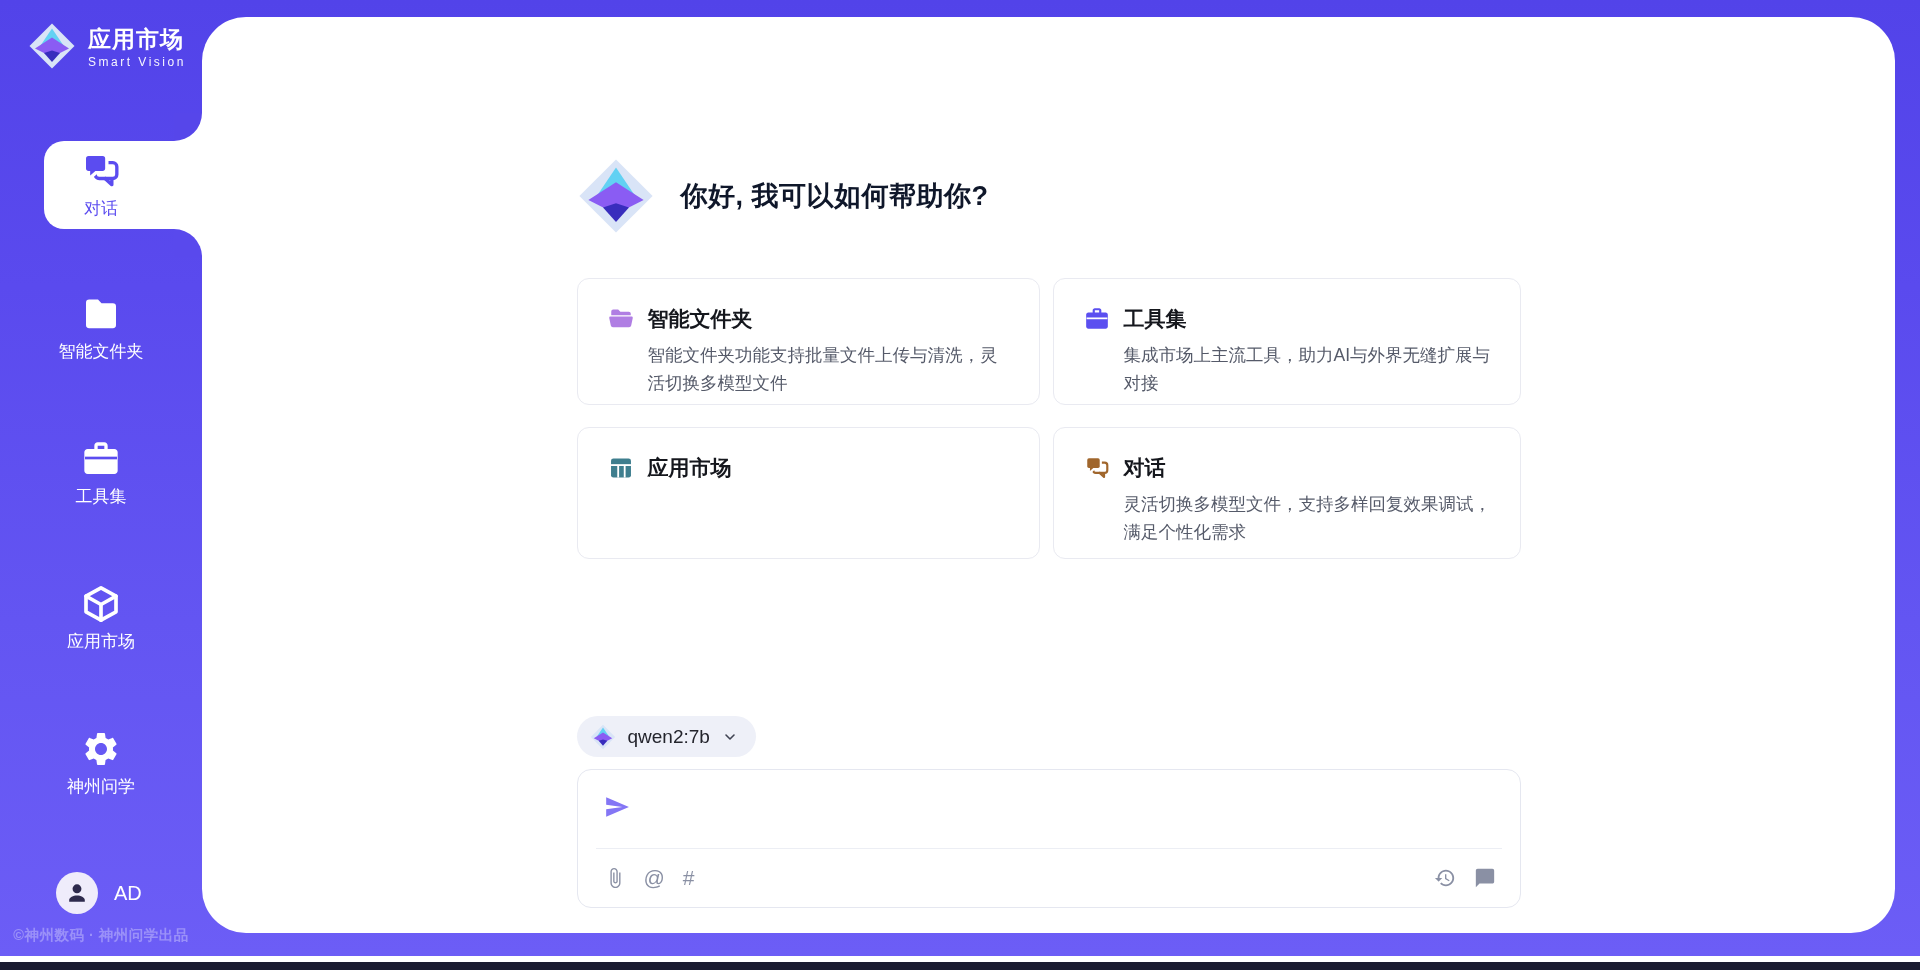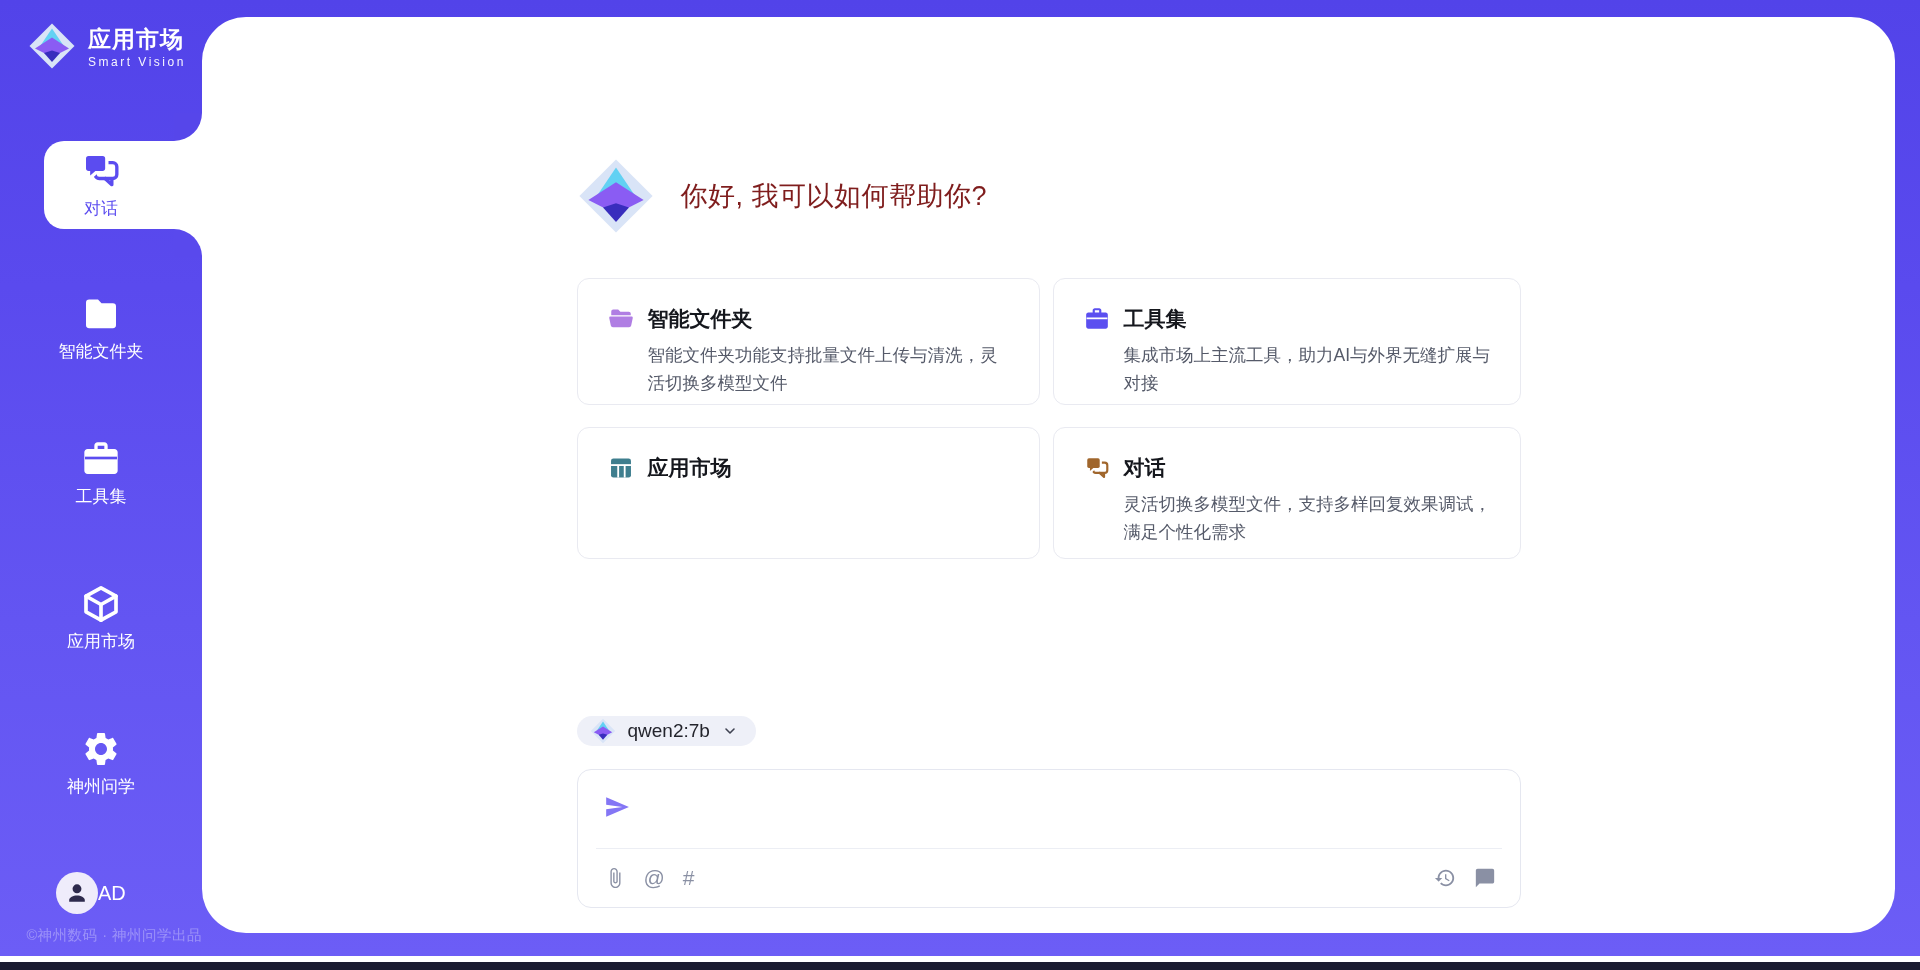--- a/index.html
+++ b/index.html
@@ -30,52 +30,52 @@
   .fillet.f-top::before { content:""; display:block; width:100%; height:100%;
     background:#5646ea; border-bottom-right-radius:28px; }
   .fillet.f-bot::before { content:""; display:block; width:100%; height:100%;
     background:#5949ed; border-top-right-radius:28px; }
 
   .nav-item { position:absolute; left:0; width:202px; text-align:center; color:#fff; cursor:pointer; }
   .nav-item svg { width:40px; height:40px; display:block; margin:0 auto; }
   .nav-label { font-size:17px; margin-top:6px; }
   .nav-item.active { color:#5b4cf0; }
 
-  .user-row { position:absolute; left:56px; top:872px; display:flex; align-items:center; }
+  .user-row { position:absolute; left:56px; top:872px; display:flex; align-items:center; gap:16px; }
   .avatar { width:42px; height:42px; border-radius:50%; background:#efecfb;
     display:flex; align-items:center; justify-content:center; }
   .avatar svg { width:26px; height:26px; color:#2e2a4d; }
   .user-name { color:#fff; font-size:20px; font-weight:500; }
-  .side-footer { position:absolute; left:0; top:926px; width:202px; text-align:right;
-    color:rgba(255,255,255,.32); font-size:14.5px; letter-spacing:.5px; }
+  .side-footer { position:absolute; left:0; top:926px; width:202px; text-align:center;
+    color:rgba(255,255,255,.32); font-size:14.5px; letter-spacing:.5px;font-weight:bold; }
 
   
   .content-col { position:absolute; left:50%; transform:translateX(-50%);
     top:0; width:944px; height:100%; }
 
   .welcome { position:absolute; top:140px; left:0; display:flex; align-items:center; gap:26px; }
   .welcome-gem { width:78px; height:78px; }
-  .greeting { font-size:27px; font-weight:400; color:#7f1d1d; letter-spacing:.5px; }
+  .greeting { font-size:27px; font-weight:700; color:#0f172a; letter-spacing:.5px; }
 
   .cards { position:absolute; top:261px; left:0; width:100%; display:grid;
     grid-template-columns:463px 468px; grid-template-rows:127px 132px;
     column-gap:13px; row-gap:22px; }
   .card { border:1px solid #e9eaf1; border-radius:12px; padding:26px 24px 0 30px;
     background:#fff; cursor:pointer; }
   .card-head { display:flex; align-items:center; gap:14px; }
   .card-head svg { width:26px; height:26px; flex:0 0 auto; }
   .card-title { font-size:21px; font-weight:700; color:#15171d; }
   .card-desc { margin-top:8px; margin-left:40px; font-size:17.5px; color:#555a69; line-height:1.62; }
   .c-folder { color:#b07ee3; }
   .c-brief  { color:#5b4ff0; }
   .c-table  { color:#3e7e8e; }
   .c-chatbr { color:#a0662c; }
 
   
-  .model-pill { position:absolute; top:699px; left:0; height:30px;
+  .model-pill { position:absolute; top:699px; left:0; height:41px;
     display:inline-flex; align-items:center; gap:12px; padding:0 18px 0 13px;
     background:#eef0f8; border-radius:22px; cursor:pointer;text-align:center; }
   .model-pill .gem { width:26px; height:26px; }
   .model-name { font-size:19px; color:#23242c; }
   .chev { width:16px; height:16px; color:#3f4352; }
 
   .composer { position:absolute; top:752px; left:0; width:944px; height:139px;
     border:1.5px solid #e5e7f0; border-radius:14px; background:#fff; }
   .input-row { position:absolute; left:0; top:0; right:0; height:78px;
     display:flex; align-items:flex-start; padding:24px 24px 0 26px; }

